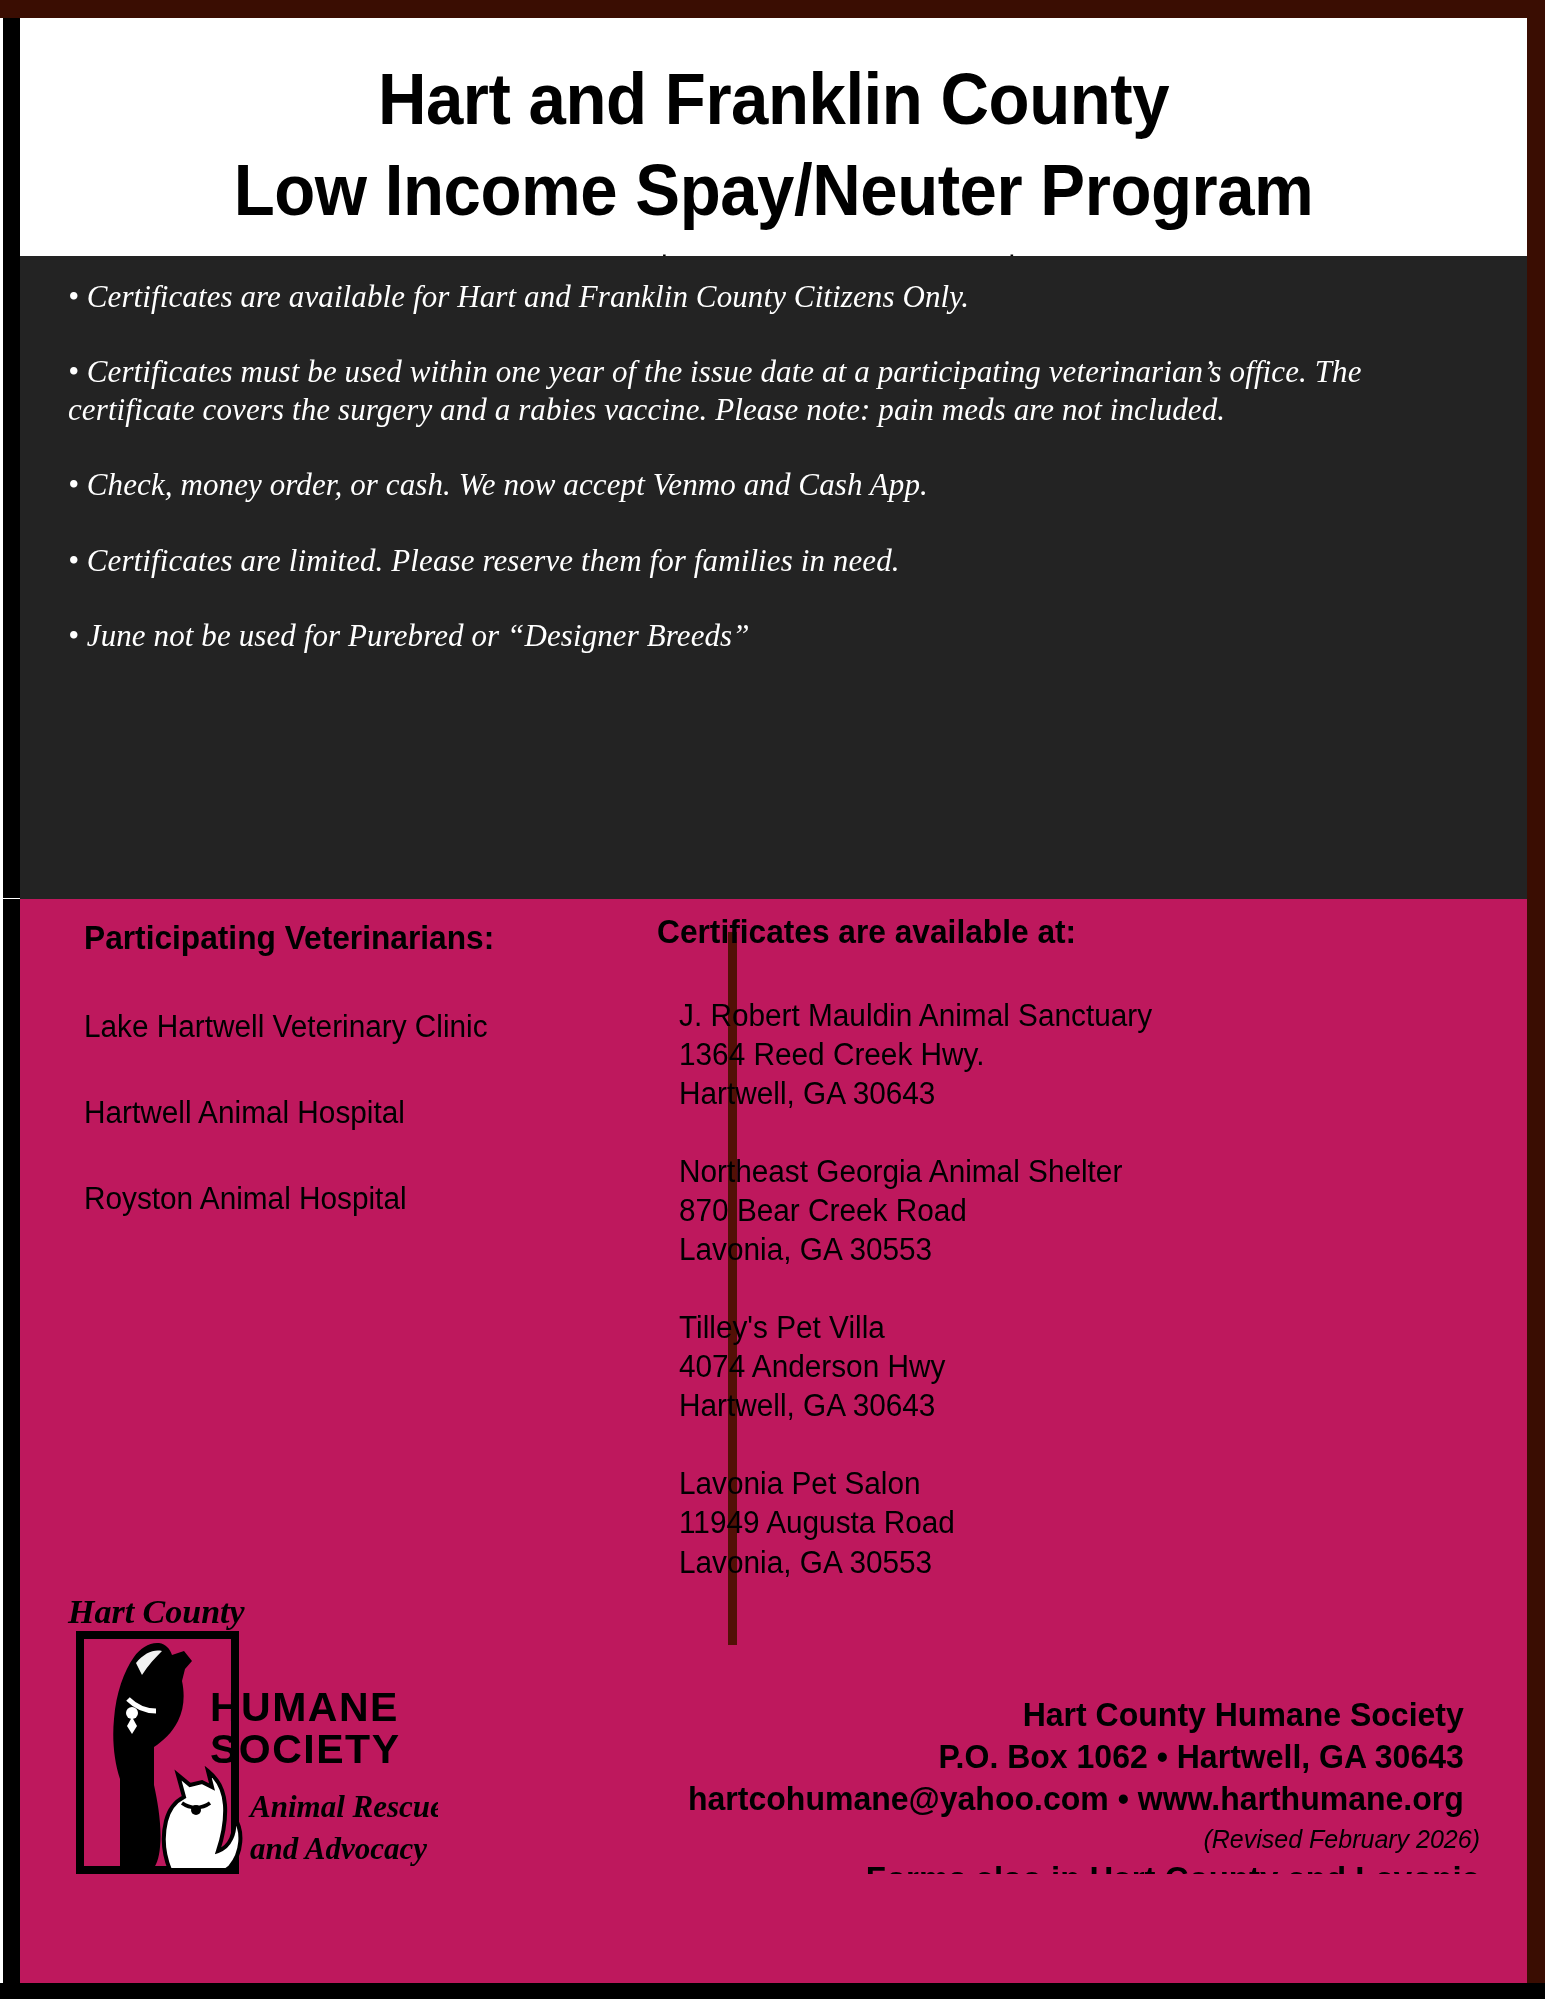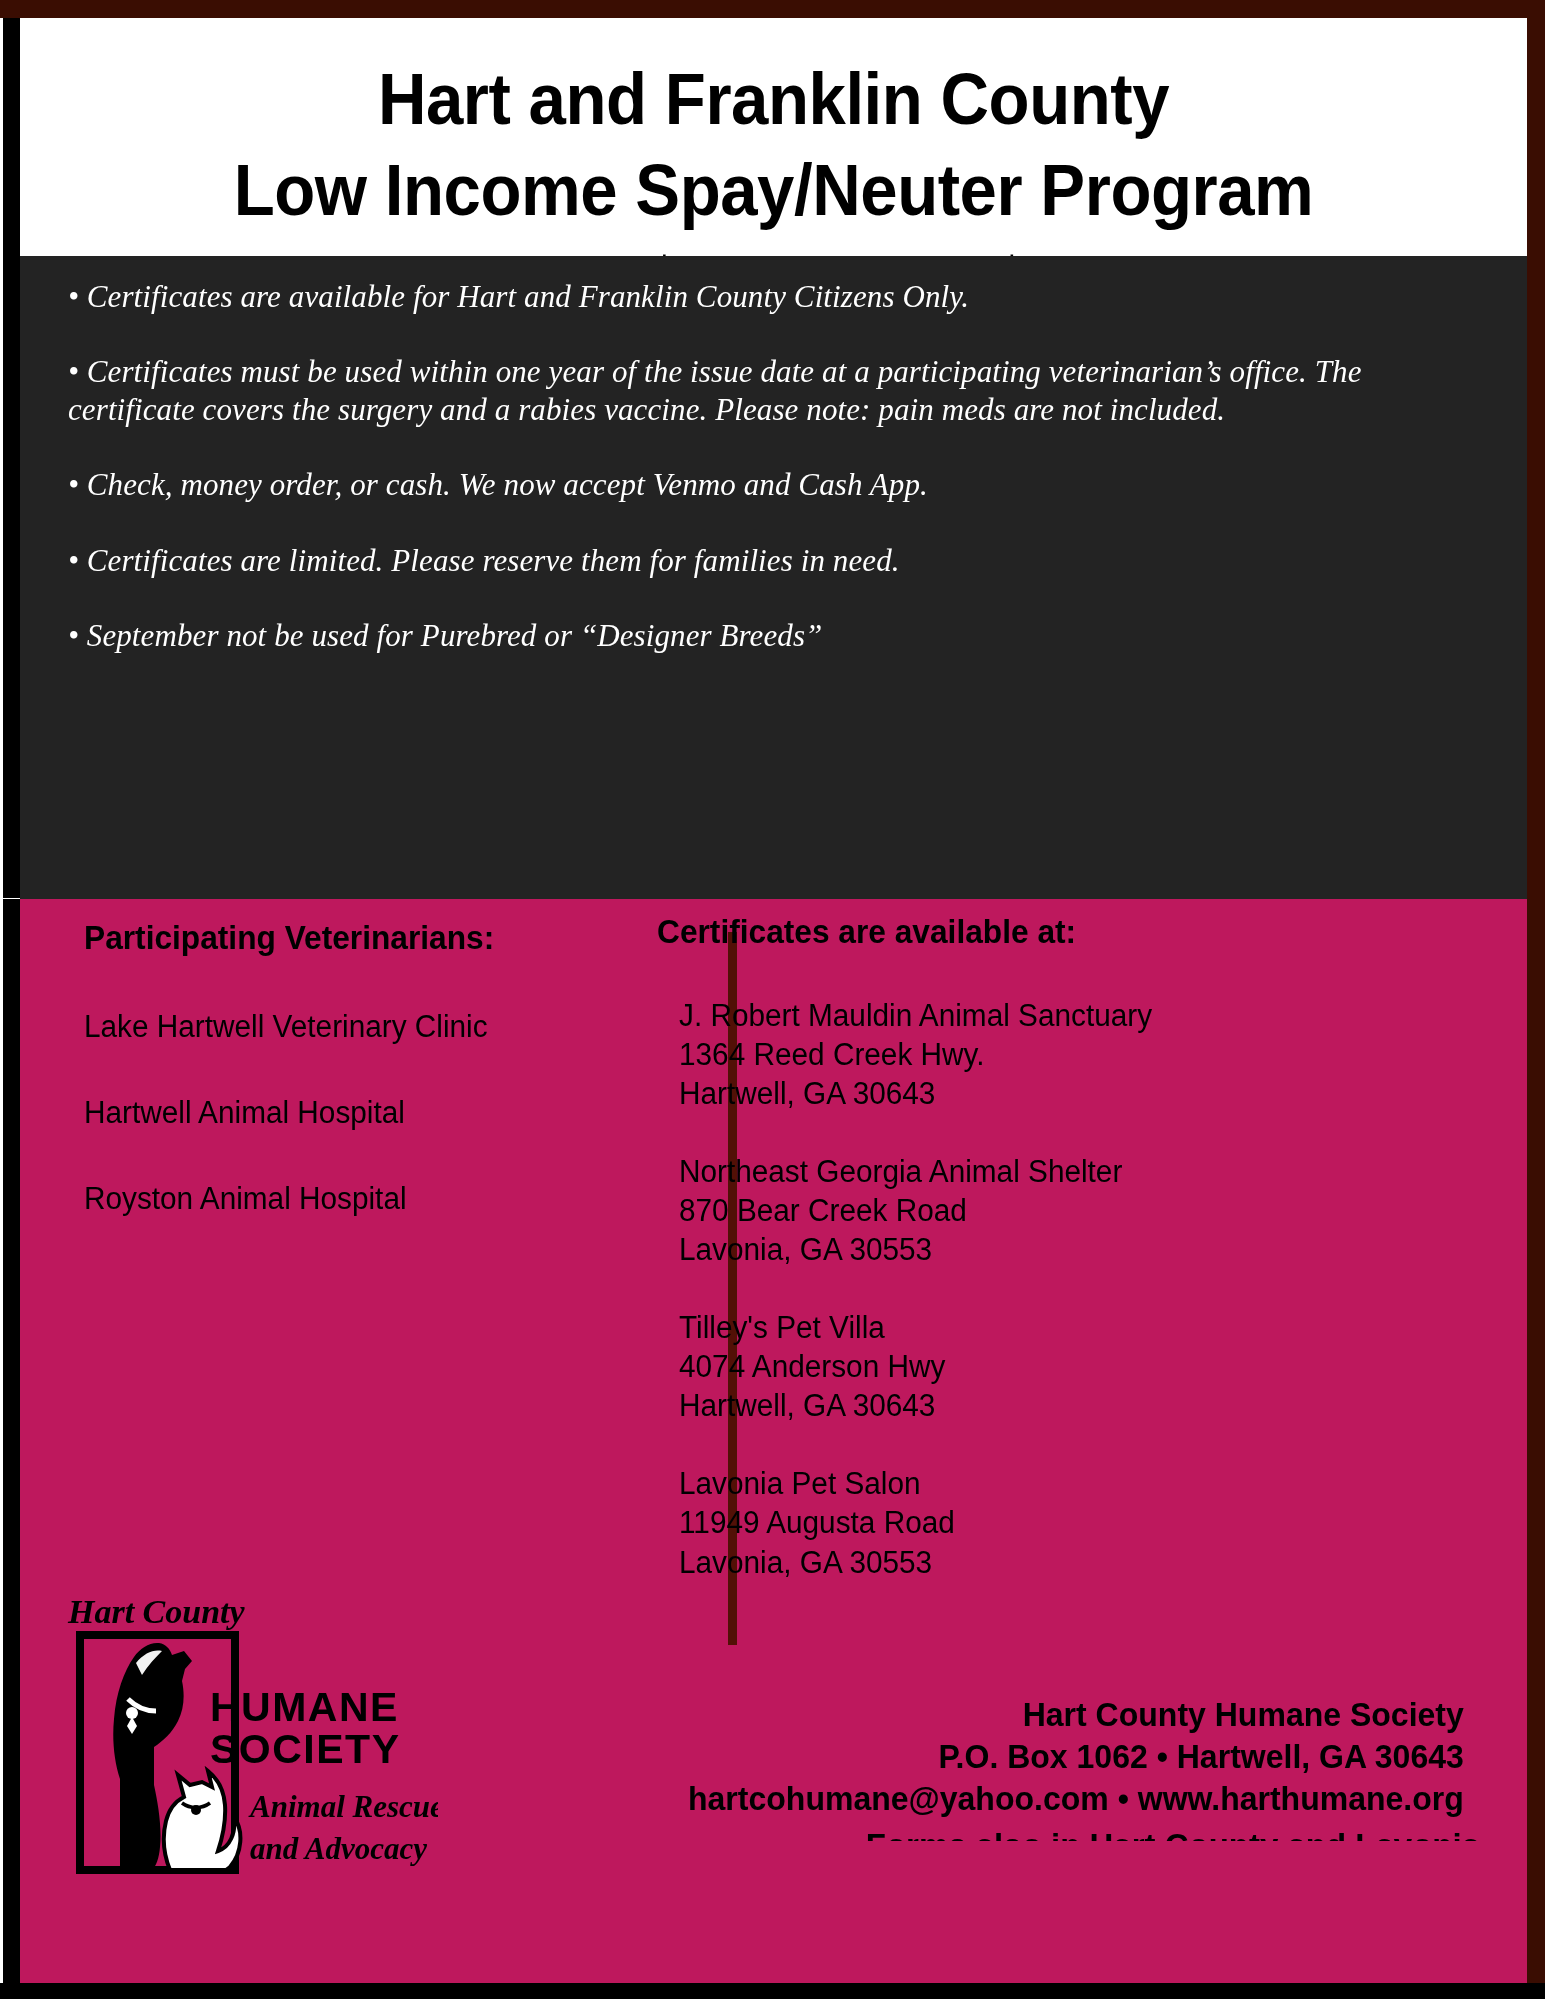--- a/index.html
+++ b/index.html
@@ -219,21 +219,21 @@
     <div class="title-1">Hart and Franklin County</div>
     <div class="title-2">Low Income Spay/Neuter Program</div>
     <div class="title-3">CATS - $30 • DOGS - $65</div>
   </div>
 
   <div class="bullets">
     <div class="bullet">• Certificates are available for Hart and Franklin County Citizens Only.</div>
     <div class="bullet">• Certificates must be used within one year of the issue date at a participating veterinarian’s office. The certificate covers the surgery and a rabies vaccine. Please note: pain meds are not included.</div>
     <div class="bullet">• Check, money order, or cash. We now accept Venmo and Cash App.</div>
     <div class="bullet">• Certificates are limited. Please reserve them for families in need.</div>
-    <div class="bullet">• September not be used for Purebred or “Designer Breeds”</div>
+    <div class="bullet">• June not be used for Purebred or “Designer Breeds”</div>
   </div>
 
   <div class="lower-left-black"></div>
 
   <div class="lower">
 
     <div class="vets">
       <div class="col-head">Participating Veterinarians:</div>
       <div class="entry">Lake Hartwell Veterinary Clinic</div>
       <div class="entry">Hartwell Animal Hospital</div>
@@ -307,19 +307,20 @@
 
         <text x="192" y="228" font-family="Liberation Serif, serif" font-style="italic" font-weight="bold" font-size="31" fill="#000">Animal Rescue</text>
         <text x="192" y="270" font-family="Liberation Serif, serif" font-style="italic" font-weight="bold" font-size="31" fill="#000">and Advocacy</text>
       </svg>
     </div>
 
     <div class="footer">
       <div class="footer-line">Hart County Humane Society</div>
       <div class="footer-line">P.O. Box 1062 • Hartwell, GA 30643</div>
       <div class="footer-line">hartcohumane@yahoo.com • www.harthumane.org</div>
+      <div class="footer-rev">(Revised February 2026)</div>
       <div class="footer-clipped">Forms also in Hart County and Lavonia</div>
     </div>
 
   </div>
 
   <div class="frame-bottom"></div>
 </div>
 
 </body></html>

